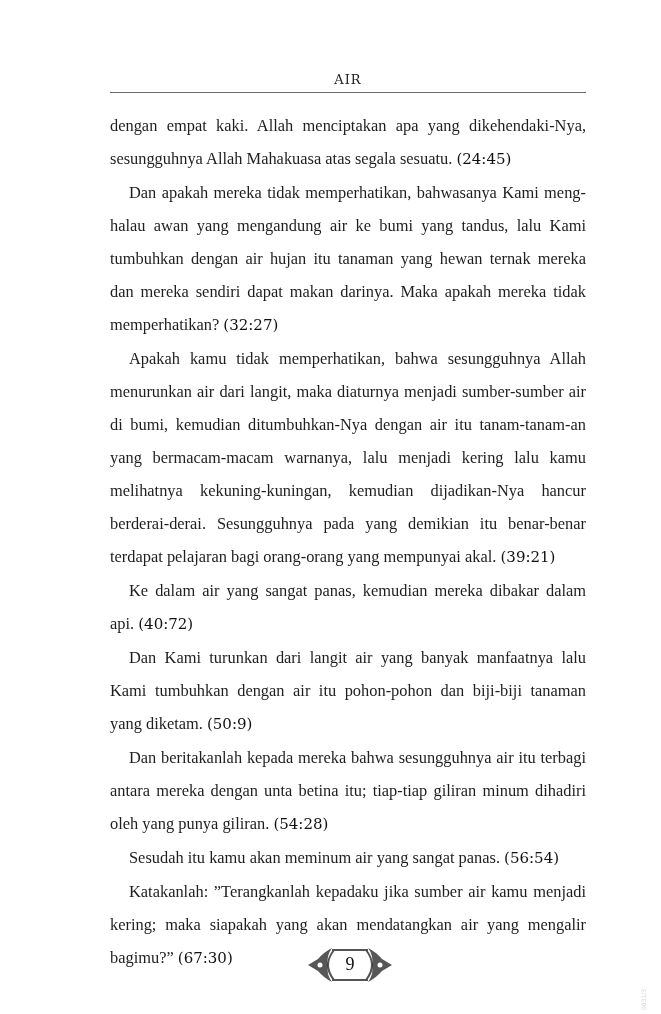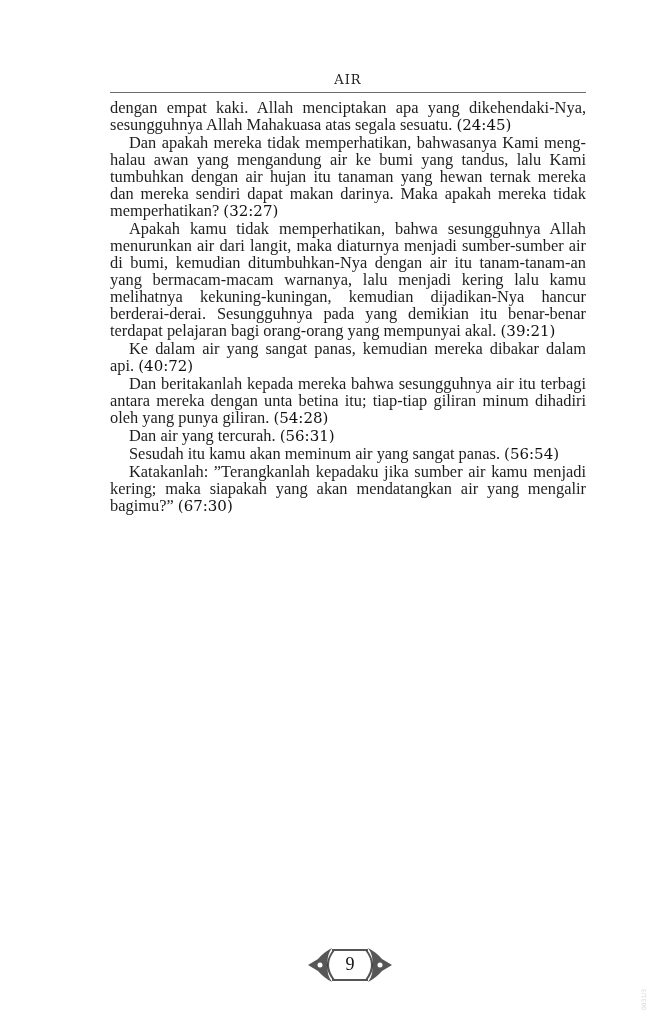--- a/index.html
+++ b/index.html
@@ -9,23 +9,23 @@
   }
   .running-head {
     position: absolute; left: 110px; width: 476px; top: 72px; text-align: center;
     font-size: 13px; letter-spacing: 1px; color: #222;
   }
   .head-rule {
     position: absolute; left: 110px; width: 476px; top: 92px; height: 0;
     border-top: 1.5px solid #6a6a6a;
   }
   .body-text {
-    position: absolute; left: 110px; width: 476px; top: 99px;
+    position: absolute; left: 110px; width: 476px; top: 109px;
     font-family: "Liberation Serif", "DejaVu Serif", serif;
-    font-size: 16.4px; line-height: 17px; text-align: justify; color: #1e1e1e;
+    font-size: 16.4px; line-height: 33px; text-align: justify; color: #1e1e1e;
   }
   .para { margin: 0; text-indent: 19px; }
   .para.noindent { text-indent: 0; }
   .para.tight { text-align: left; }
   .ref { font-family: "DejaVu Serif", serif; font-size: 15px; color: #111; }
   .folio {
     position: absolute; left: 306px; top: 944px; width: 88px; height: 42px;
   }
   .folio svg { position: absolute; left: 0; top: 0; }
   .folio-num {
@@ -42,22 +42,22 @@
 <body>
 
 <div class="running-head">AIR</div>
 <div class="head-rule"></div>
 
 <div class="body-text">
   <p class="para noindent"><span>dengan empat kaki. Allah menciptakan apa yang dikehendaki-Nya, sesungguhnya Allah Mahakuasa atas segala sesuatu.</span> <span class="ref">(24:45)</span></p>
   <p class="para"><span>Dan apakah mereka tidak memperhatikan, bahwasanya Kami meng-halau awan yang mengandung air ke bumi yang tandus, lalu Kami tumbuhkan dengan air hujan itu tanaman yang hewan ternak mereka dan mereka sendiri dapat makan darinya. Maka apakah mereka tidak memperhatikan?</span> <span class="ref">(32:27)</span></p>
   <p class="para"><span>Apakah kamu tidak memperhatikan, bahwa sesungguhnya Allah menurunkan air dari langit, maka diaturnya menjadi sumber-sumber air di bumi, kemudian ditumbuhkan-Nya dengan air itu tanam-tanam-an yang bermacam-macam warnanya, lalu menjadi kering lalu kamu melihatnya kekuning-kuningan, kemudian dijadikan-Nya hancur berderai-derai. Sesungguhnya pada yang demikian itu benar-benar terdapat pelajaran bagi orang-orang yang mempunyai akal.</span> <span class="ref">(39:21)</span></p>
   <p class="para"><span>Ke dalam air yang sangat panas, kemudian mereka dibakar dalam api.</span> <span class="ref">(40:72)</span></p>
+  <p class="para"><span>Dan Kami turunkan dari langit air yang banyak manfaatnya lalu Kami tumbuhkan dengan air itu pohon-pohon dan biji-biji tanaman yang diketam.</span> <span class="ref">(50:9)</span></p>
   <p class="para"><span>Dan beritakanlah kepada mereka bahwa sesungguhnya air itu terbagi antara mereka dengan unta betina itu; tiap-tiap giliran minum dihadiri oleh yang punya giliran.</span> <span class="ref">(54:28)</span></p>
-  <p class="para tight"><span>Dan air yang tercurah.</span> <span class="ref">(56:31)</span></p>
   <p class="para tight"><span>Sesudah itu kamu akan meminum air yang sangat panas.</span> <span class="ref">(56:54)</span></p>
   <p class="para"><span>Katakanlah: ”Terangkanlah kepadaku jika sumber air kamu menjadi kering; maka siapakah yang akan mendatangkan air yang mengalir bagimu?”</span> <span class="ref">(67:30)</span></p>
 </div>
 
 <div class="folio">
   <svg width="88" height="42" viewBox="0 0 88 42">
     <line x1="26" y1="6" x2="62" y2="6" stroke="#555" stroke-width="2"></line>
     <line x1="26" y1="36" x2="62" y2="36" stroke="#555" stroke-width="2"></line>
     <path d="M28 6 Q16 21 28 36" fill="none" stroke="#555" stroke-width="2"></path>
     <path d="M60 6 Q72 21 60 36" fill="none" stroke="#555" stroke-width="2"></path>

